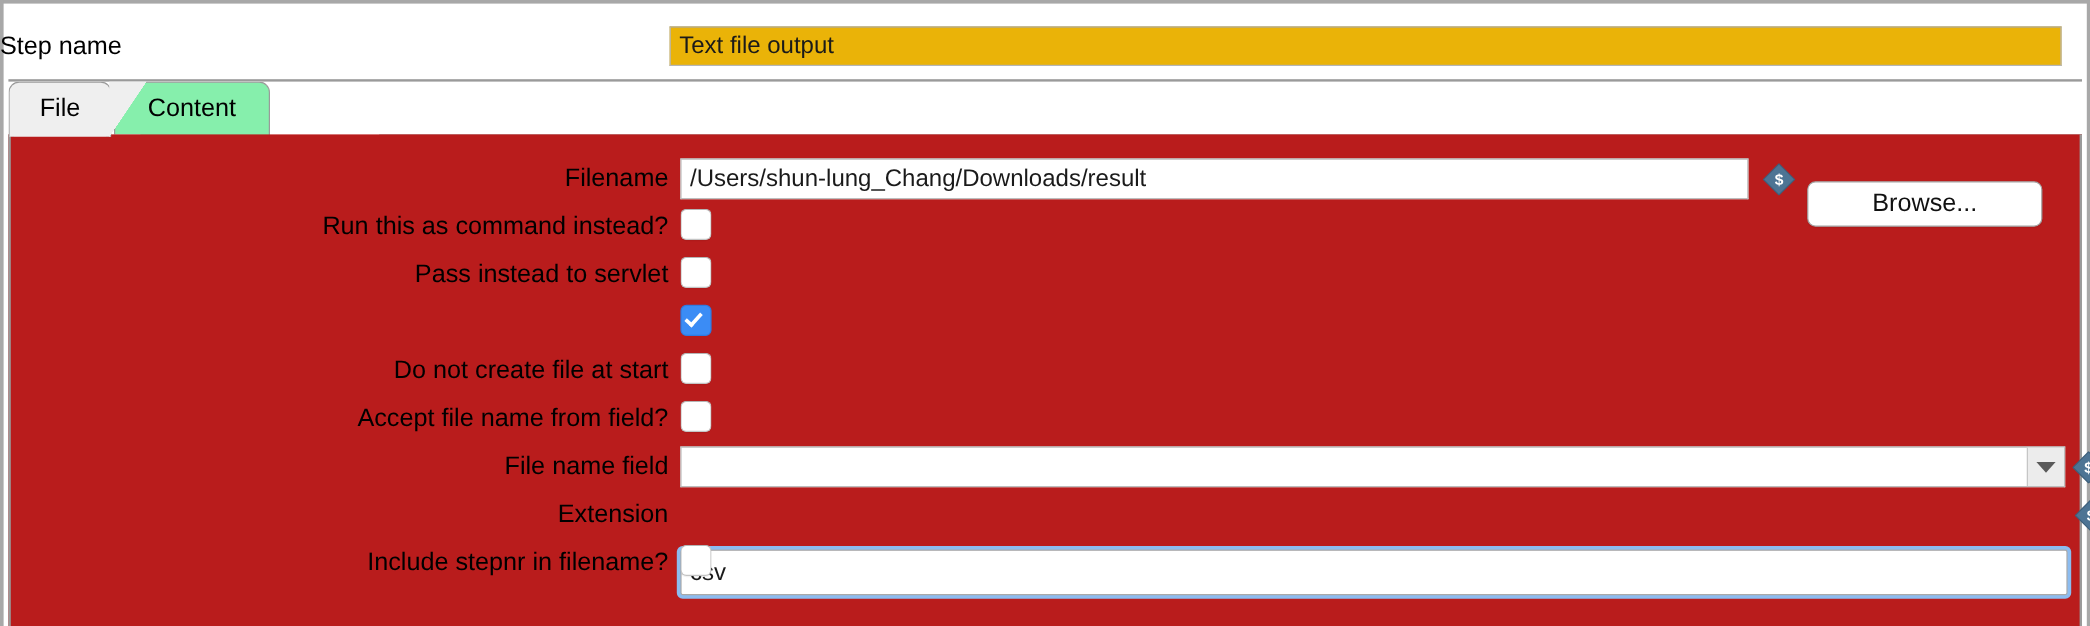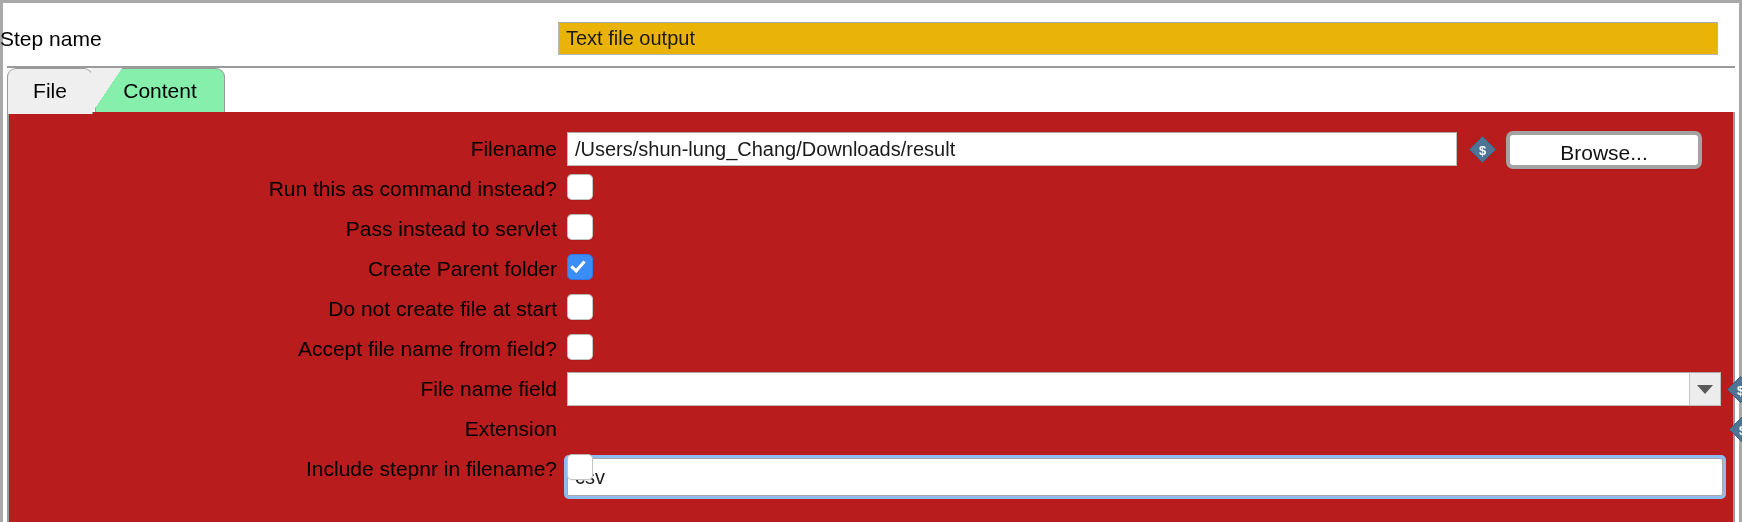--- a/index.html
+++ b/index.html
@@ -272,28 +272,29 @@
     border-left: 8px solid transparent;
     border-right: 8px solid transparent;
     border-top: 9px solid #5a5a5a;
   }
 
   
   .push-button {
     position: absolute;
     box-sizing: border-box;
     background: #ffffff;
-    border: 4px solid #a3a3a3;
+    border: 1px solid #a3a3a3;
     border-radius: 7px;
     font-family: "Liberation Sans", sans-serif;
     font-size: 21px;
     color: #111;
     text-align: center;
     box-shadow: 0 1px 1px rgba(0,0,0,0.06);
     cursor: default;
+    margin-top: 20px;
   }
 </style>
 </head>
 <body>
 
 <div id="window">
 
   <div class="win-top-edge"></div>
   <div class="win-left-edge"></div>
   <div class="win-right-edge"></div>
@@ -341,21 +342,20 @@
         <div class="row-label">Run this as command instead?</div>
         <div class="checkbox" style="left:558px; top:0px;"></div>
       </div>
 
       <div class="row" style="top:102px;">
         <div class="row-label">Pass instead to servlet</div>
         <div class="checkbox" style="left:558px; top:0px;"></div>
       </div>
 
       <div class="row" style="top:142px;">
-        <div class="row-label">Create Parent folder</div>
         <div class="checkbox checked" style="left:558px; top:0px;">
           <span class="tick"></span>
         </div>
       </div>
 
       <div class="row" style="top:182px;">
         <div class="row-label">Do not create file at start</div>
         <div class="checkbox" style="left:558px; top:0px;"></div>
       </div>
 

